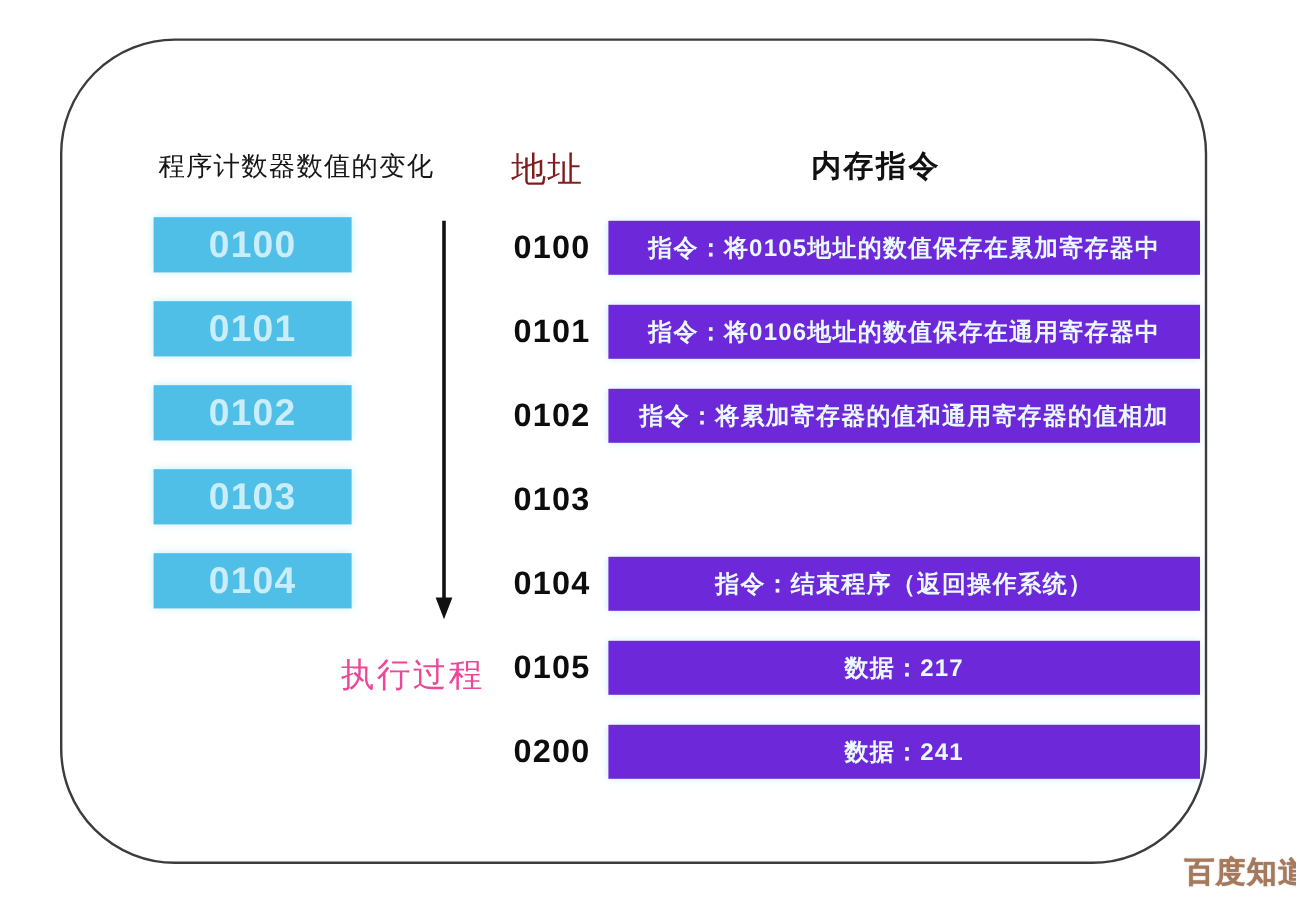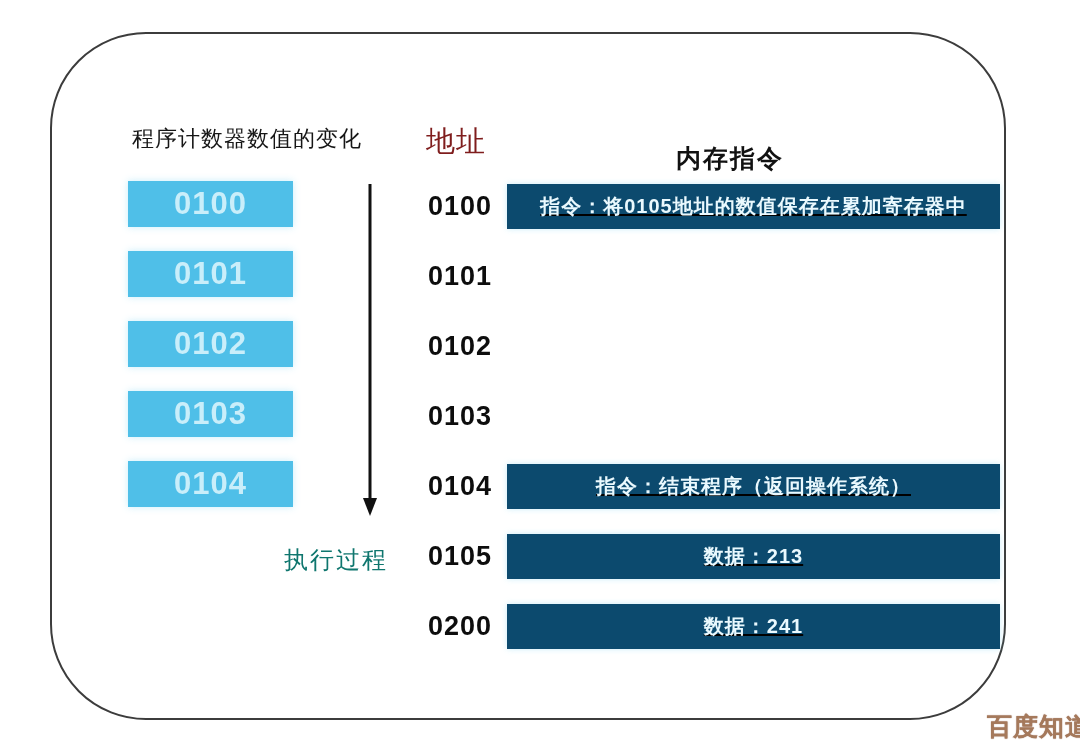--- a/index.html
+++ b/index.html
@@ -18,51 +18,51 @@
   .left-header{
     position:absolute;left:96px;top:124px;font-size:22px;color:#161616;
     letter-spacing:1px;font-weight:500;margin-left:36px;
   }
   .addr-header{
     position:absolute;left:426px;top:122px;font-size:29px;color:#7f1d1d;
     font-weight:400;letter-spacing:1px;
   }
   .mem-header{
     position:absolute;left:676px;top:122px;font-size:25px;color:#111111;
-    font-weight:600;letter-spacing:2px;margin-top:20px;
+    font-weight:600;letter-spacing:2px;
   }
   
   .pc-col{position:absolute;left:128px;top:181px;width:165px;}
   .pc-box{
     width:165px;height:46px;margin-bottom:24px;background:#4FBFE8;
     display:flex;align-items:center;justify-content:center;
     box-shadow:0 0 7px rgba(130,215,245,.45);
   }
   .pc-box span{
     color:#C9EEFA;font-size:31px;font-weight:700;letter-spacing:1px;
   }
   
   .arrow-svg{position:absolute;left:362px;top:182px;}
   .arrow-label{
-    position:absolute;left:284px;top:544px;font-size:24px;color:#0f766e;
+    position:absolute;left:284px;top:544px;font-size:28px;color:#ec4899;
     letter-spacing:2px;font-weight:500;
   }
   
   .mem-col{position:absolute;left:428px;top:184px;width:572px;}
   .mem-row{
     display:flex;align-items:stretch;height:45px;margin-bottom:25px;
   }
   .mem-row:nth-child(6){margin-top:10px;}
   .mem-addr{
     width:62px;margin-right:17px;font-size:27px;font-weight:700;
     color:#0d0d0d;display:flex;align-items:center;letter-spacing:1px;
   }
   .mem-box{
-    flex:1;background:#0c4a6e;display:flex;align-items:center;
-    justify-content:center;box-shadow:0 0 6px rgba(130,215,245,.4);text-decoration:underline;
+    flex:1;background:#6d28d9;display:flex;align-items:center;
+    justify-content:center;box-shadow:0 0 6px rgba(130,215,245,.4);
   }
   .mem-box span{
     color:#EAF9FE;font-size:20px;font-weight:600;letter-spacing:1px;
   }
   
   .watermark{
     position:absolute;left:987px;top:710px;font-size:25px;font-weight:700;
     color:#A5795B;letter-spacing:1px;text-shadow:0 0 1px #8d5a42;
     white-space:nowrap;
   }
@@ -109,41 +109,47 @@
 
     <div class="mem-row">
       <div class="mem-addr">0100</div>
       <div class="mem-box">
         <span>指令：将0105地址的数值保存在累加寄存器中</span>
       </div>
     </div>
 
     <div class="mem-row">
       <div class="mem-addr">0101</div>
+      <div class="mem-box">
+        <span>指令：将0106地址的数值保存在通用寄存器中</span>
+      </div>
     </div>
 
     <div class="mem-row">
       <div class="mem-addr">0102</div>
+      <div class="mem-box">
+        <span>指令：将累加寄存器的值和通用寄存器的值相加</span>
+      </div>
     </div>
 
     <div class="mem-row">
       <div class="mem-addr">0103</div>
     </div>
 
     <div class="mem-row">
       <div class="mem-addr">0104</div>
       <div class="mem-box">
         <span>指令：结束程序（返回操作系统）</span>
       </div>
     </div>
 
     <div class="mem-row">
       <div class="mem-addr">0105</div>
       <div class="mem-box">
-        <span>数据：213</span>
+        <span>数据：217</span>
       </div>
     </div>
 
     <div class="mem-row">
       <div class="mem-addr">0200</div>
       <div class="mem-box">
         <span>数据：241</span>
       </div>
     </div>
 

